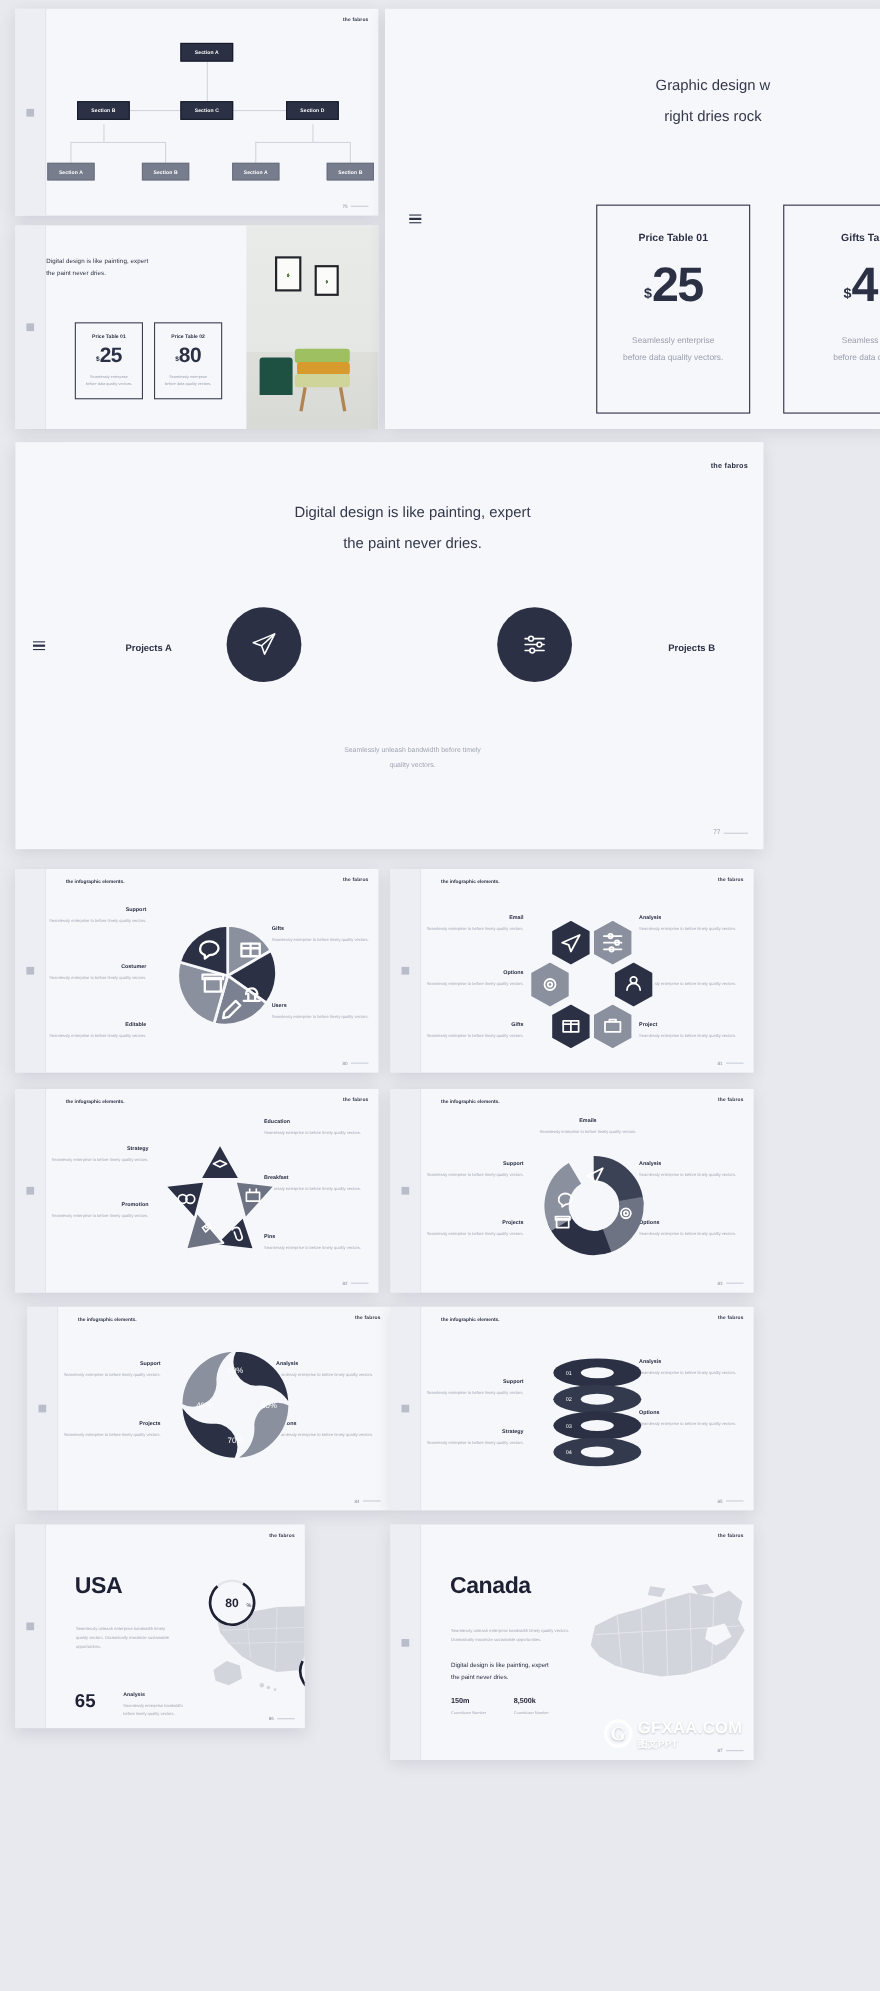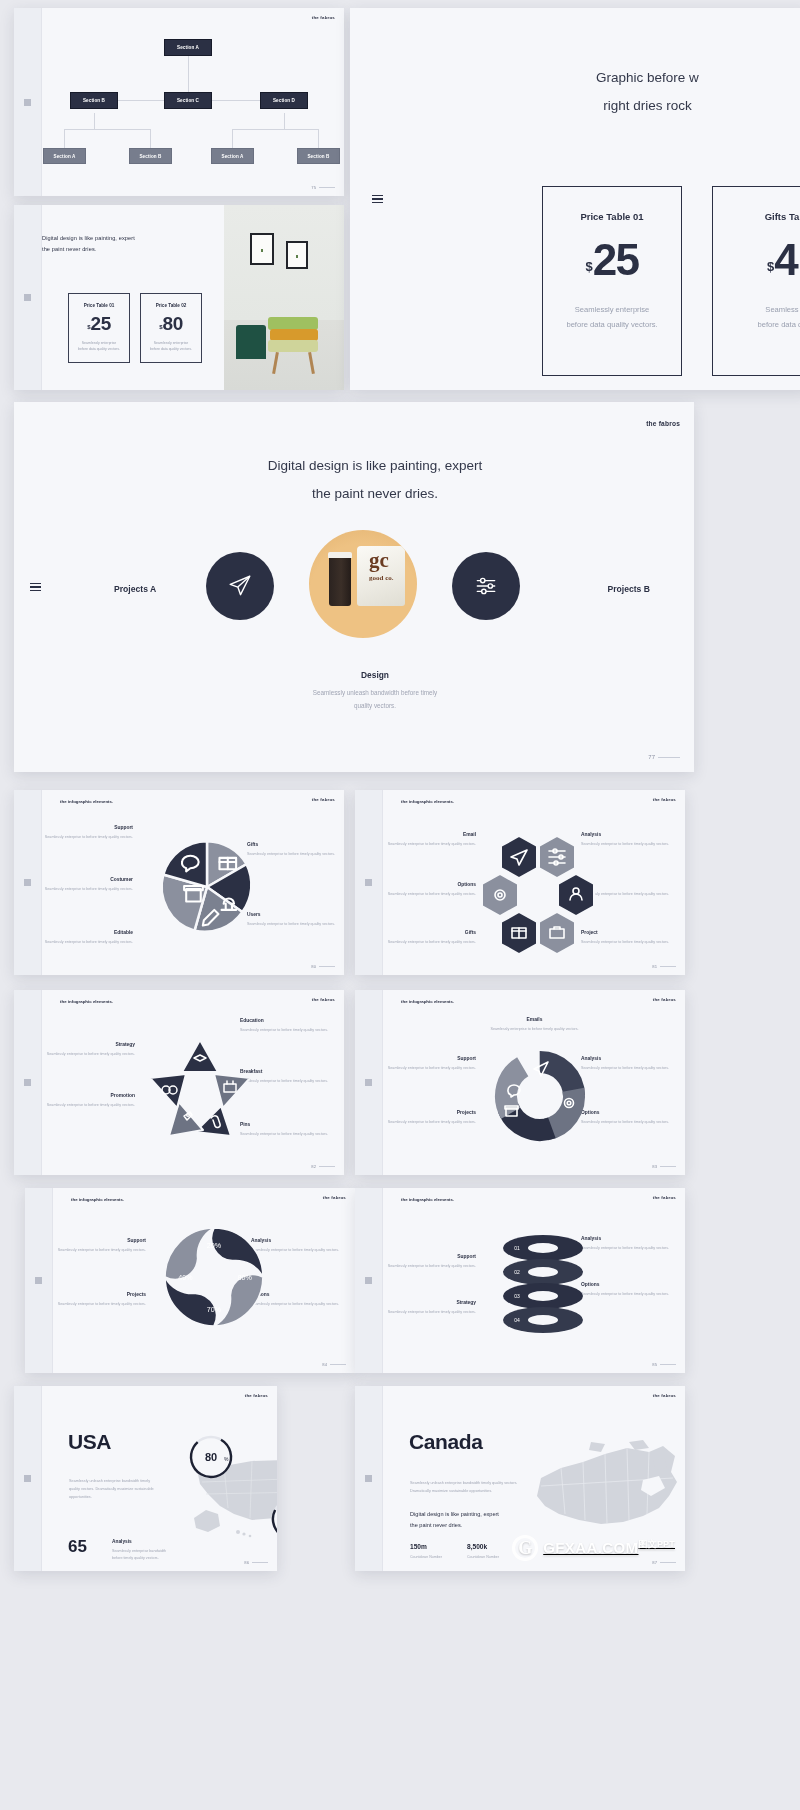--- a/index.html
+++ b/index.html
@@ -127,21 +127,21 @@
   .ig-item.r { text-align: left; }
   .ig-item.l { text-align: right; }
 
   #s-pie   { left: 14px;  top: 790px; }
   #s-hex   { left: 355px; top: 790px; }
   #s-star  { left: 14px;  top: 990px; }
   #s-donut { left: 355px; top: 990px; }
   #s-swirl { left: 25px;  top: 1188px; }
   #s-stack { left: 355px; top: 1188px; }
   #s-usa   { left: 14px;  top: 1386px; width: 263px; height: 185px; }
-  #s-can   { left: 355px; top: 1386px; width: 330px; height: 185px; }
+  #s-can   { left: 355px; top: 1386px; width: 330px; height: 214px; }
 
   svg { display:block; overflow: visible; }
 
   
   .bigtitle { position:absolute; font-size: 21px; font-weight: 800; color:#1d2133; letter-spacing:-.4px;}
   .maptxt { position:absolute; font-size: 3.8px; color:#a3a8b6; line-height: 2.05; }
   .statnum { position:absolute; font-size: 17px; font-weight:800; color:#1d2133; }
   .statlbl { position:absolute; font-size:4.8px; font-weight:700; color:#2b3044; }
   .statdsc { position:absolute; font-size:3.7px; color:#a3a8b6; line-height:2.0;}
   .quote2 { position:absolute; font-size:5.6px; color:#2b3044; line-height:2.05;}
@@ -251,21 +251,21 @@
   <div class="slide" id="s-bigprice">
     <div class="railbar">
       <span class="hamb">
           <i></i>
           <i></i>
           <i></i>
         </span>
     </div>
     <div class="sheet">
       <div class="bp-head">
-        <div>Graphic before w</div>
+        <div>Graphic design w</div>
         <div style="text-align:center">right dries rock</div>
       </div>
       <div class="bigcard" style="left:146px;top:178px;width:140px;height:190px;">
         <div class="t">Price Table 01</div>
         <div class="amt">
           <span class="cur">$</span>
           <span class="val">25</span>
         </div>
         <div class="d">
           <div>Seamlessly enterprise</div>
@@ -304,41 +304,33 @@
       <div class="pr-label" style="left:58px;top:182px;">Projects A</div>
       <div class="pr-label" style="right:44px;top:182px;">Projects B</div>
 
       <div class="circ" style="left:150px;top:150px;width:68px;height:68px;">
         <svg width="26" height="26" viewBox="0 0 24 24" fill="none" stroke="#fff" stroke-width="1.3" stroke-linejoin="round">
           <path d="M21 3L3 10.5l7 2.5 2.5 7L21 3z"></path>
             <path d="M10 13L21 3"></path>
         </svg>
       </div>
 
-      <div class="goodco" style="left:253px;top:128px;width:108px;height:108px;">
-        <div class="gc-cup" style="left:20px;top:26px;width:22px;height:50px;"></div>
-        <div class="gc-lid" style="left:19px;top:22px;width:24px;height:6px;"></div>
-        <div class="gc-bag" style="left:48px;top:16px;width:48px;height:60px;"></div>
-        <div class="gc-txt" style="left:60px;top:20px;font-size:21px;line-height:1;">gc</div>
-        <div class="gc-txt" style="left:60px;top:44px;font-size:7px;">good co.</div>
-      </div>
 
       <div class="circ" style="left:396px;top:150px;width:68px;height:68px;">
         <svg width="26" height="26" viewBox="0 0 24 24" fill="none" stroke="#fff" stroke-width="1.3" stroke-linecap="round">
           <line x1="4" y1="7" x2="20" y2="7"></line>
             <line x1="4" y1="12" x2="20" y2="12"></line>
             <line x1="4" y1="17" x2="20" y2="17"></line>
           <circle cx="9" cy="7" r="2" fill="#2b3044"></circle>
             <circle cx="16" cy="12" r="2" fill="#2b3044"></circle>
             <circle cx="10" cy="17" r="2" fill="#2b3044"></circle>
         </svg>
       </div>
 
       <div class="pr-cap" style="top:268px;">
-        <div class="ttl">Design</div>
         <div class="sub">Seamlessly unleash bandwidth before timely</div>
         <div class="sub" style="margin-top:0">quality vectors.</div>
       </div>
 
       <div class="pagenum" style="right:14px;bottom:12px;font-size:6px;">
         <span>77</span>
           <span class="rule" style="width:22px"></span>
       </div>
     </div>
   </div>
@@ -782,20 +774,20 @@
       </svg>
 
       <div class="pagenum">
         <span>87</span>
           <span class="rule"></span>
       </div>
     </div>
 
     <div class="wm">
       <span class="g">G</span>
-      <span style="display:flex;flex-direction:row;line-height:1.15;text-decoration:underline;">
+      <span style="display:flex;flex-direction:column;line-height:1.15;">
         <span class="t1">GFXAA.COM</span>
         <span class="t2">图文PPT</span>
       </span>
     </div>
   </div>
 
 </div>
 
 </body></html>

